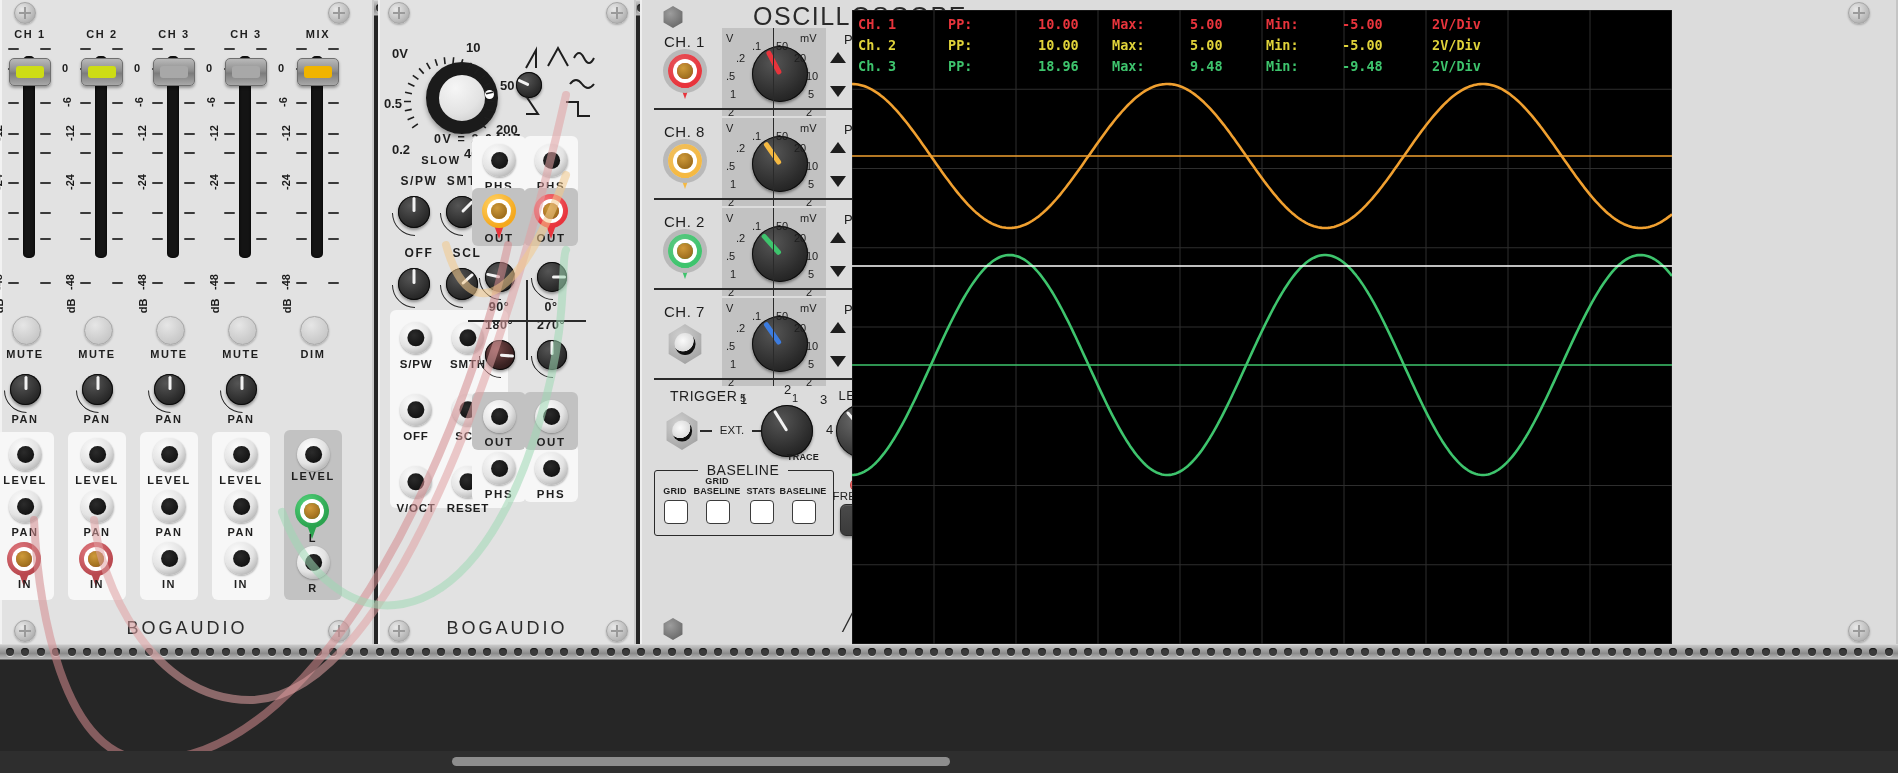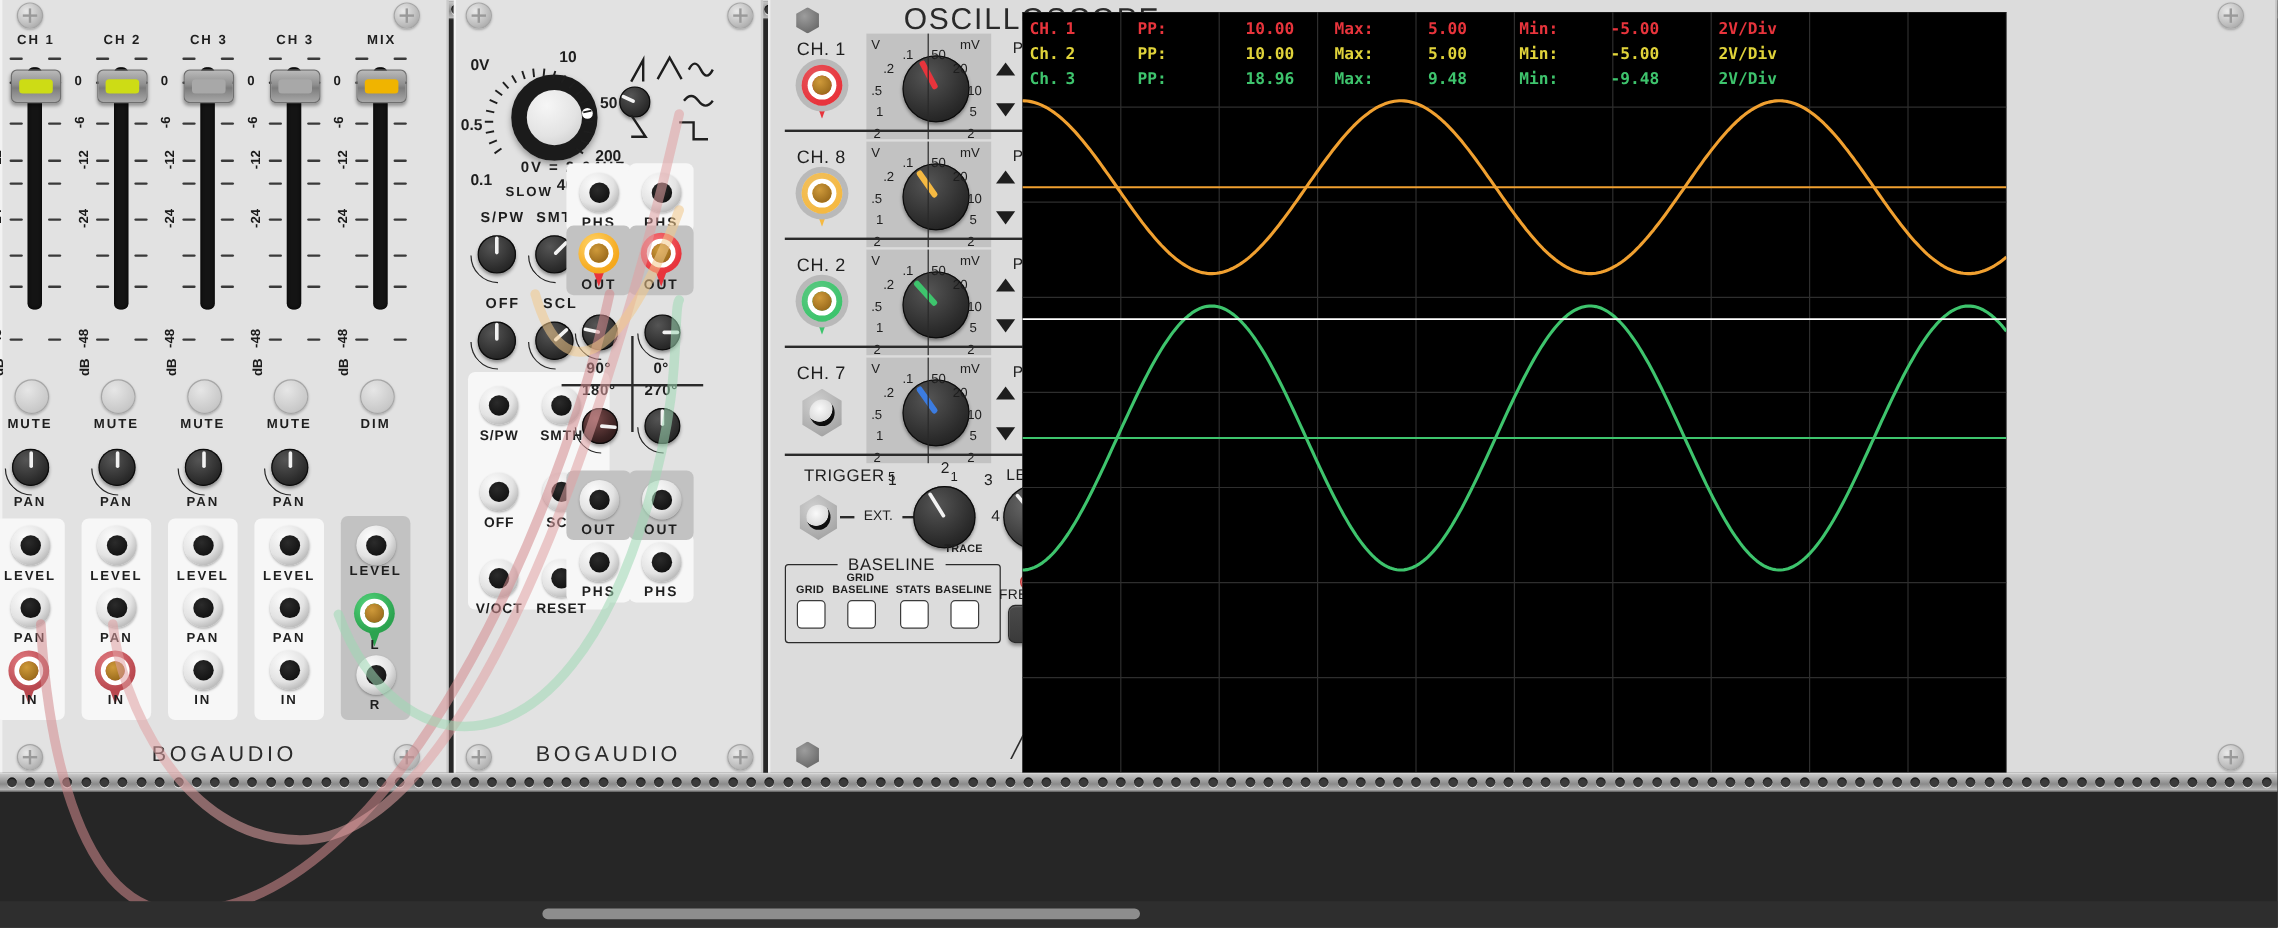--- a/index.html
+++ b/index.html
@@ -482,21 +482,21 @@
 
       <div class="bigknob" style="left:48px;top:62px;width:46px;height:46px;">
         <div style="position:absolute;right:-9px;top:15px;width:9px;height:9px;border-radius:50%;background:#fff;"></div>
       </div>
       <div id="fo-freq-ticks">
           <div class="tick" style="left:14px;top:46px;font-size:13px;font-weight:bold;">0V</div>
           <div class="tick" style="left:88px;top:40px;font-size:13px;font-weight:bold;">10</div>
           <div class="tick" style="left:122px;top:78px;font-size:13px;font-weight:bold;">50</div>
           <div class="tick" style="left:118px;top:122px;font-size:13px;font-weight:bold;text-align:right;">200</div>
           <div class="tick" style="left:86px;top:146px;font-size:13px;font-weight:bold;">400</div>
-          <div class="tick" style="left:14px;top:142px;font-size:13px;font-weight:bold;">0.1</div>
+          <div class="tick" style="left:14px;top:142px;font-size:13px;font-weight:bold;">0.2</div>
           <div class="tick" style="left:6px;top:96px;font-size:13px;font-weight:bold;">0.5</div>
           <svg width="130" height="130" style="position:absolute;left:6px;top:38px;">
             <line x1="33.8722223170183" y1="85.79590458133974" x2="28.13815800699536" y2="89.81093963579707" stroke="#1e1e1e" stroke-width="1.6"></line>
             <line x1="30.04554413759101" y1="78.90590538554777" x2="23.60656542609462" y2="81.65173006183288" stroke="#1e1e1e" stroke-width="1.6"></line>
             <line x1="27.722477744083037" y1="71.37470911016939" x2="20.855565749572015" y2="72.73320815677954" stroke="#1e1e1e" stroke-width="1.6"></line>
             <line x1="27.002952885722955" y1="63.52628004537422" x2="20.003496838356128" y2="63.43901584320631" stroke="#1e1e1e" stroke-width="1.6"></line>
             <line x1="27.91792086844874" y1="55.698228666039384" x2="21.087011554741927" y2="54.16895499925717" stroke="#1e1e1e" stroke-width="1.6"></line>
             <line x1="30.428023143868685" y1="48.227288874162404" x2="24.05950109142345" y2="45.32178945624496" stroke="#1e1e1e" stroke-width="1.6"></line>
             <line x1="34.42528436886661" y1="41.43483294820693" x2="28.793099910499933" y2="37.27809164919242" stroke="#1e1e1e" stroke-width="1.6"></line>
             <line x1="39.73775710667037" y1="35.61304729284215" x2="35.08418604737281" y2="30.383871794155176" stroke="#1e1e1e" stroke-width="1.6"></line>

